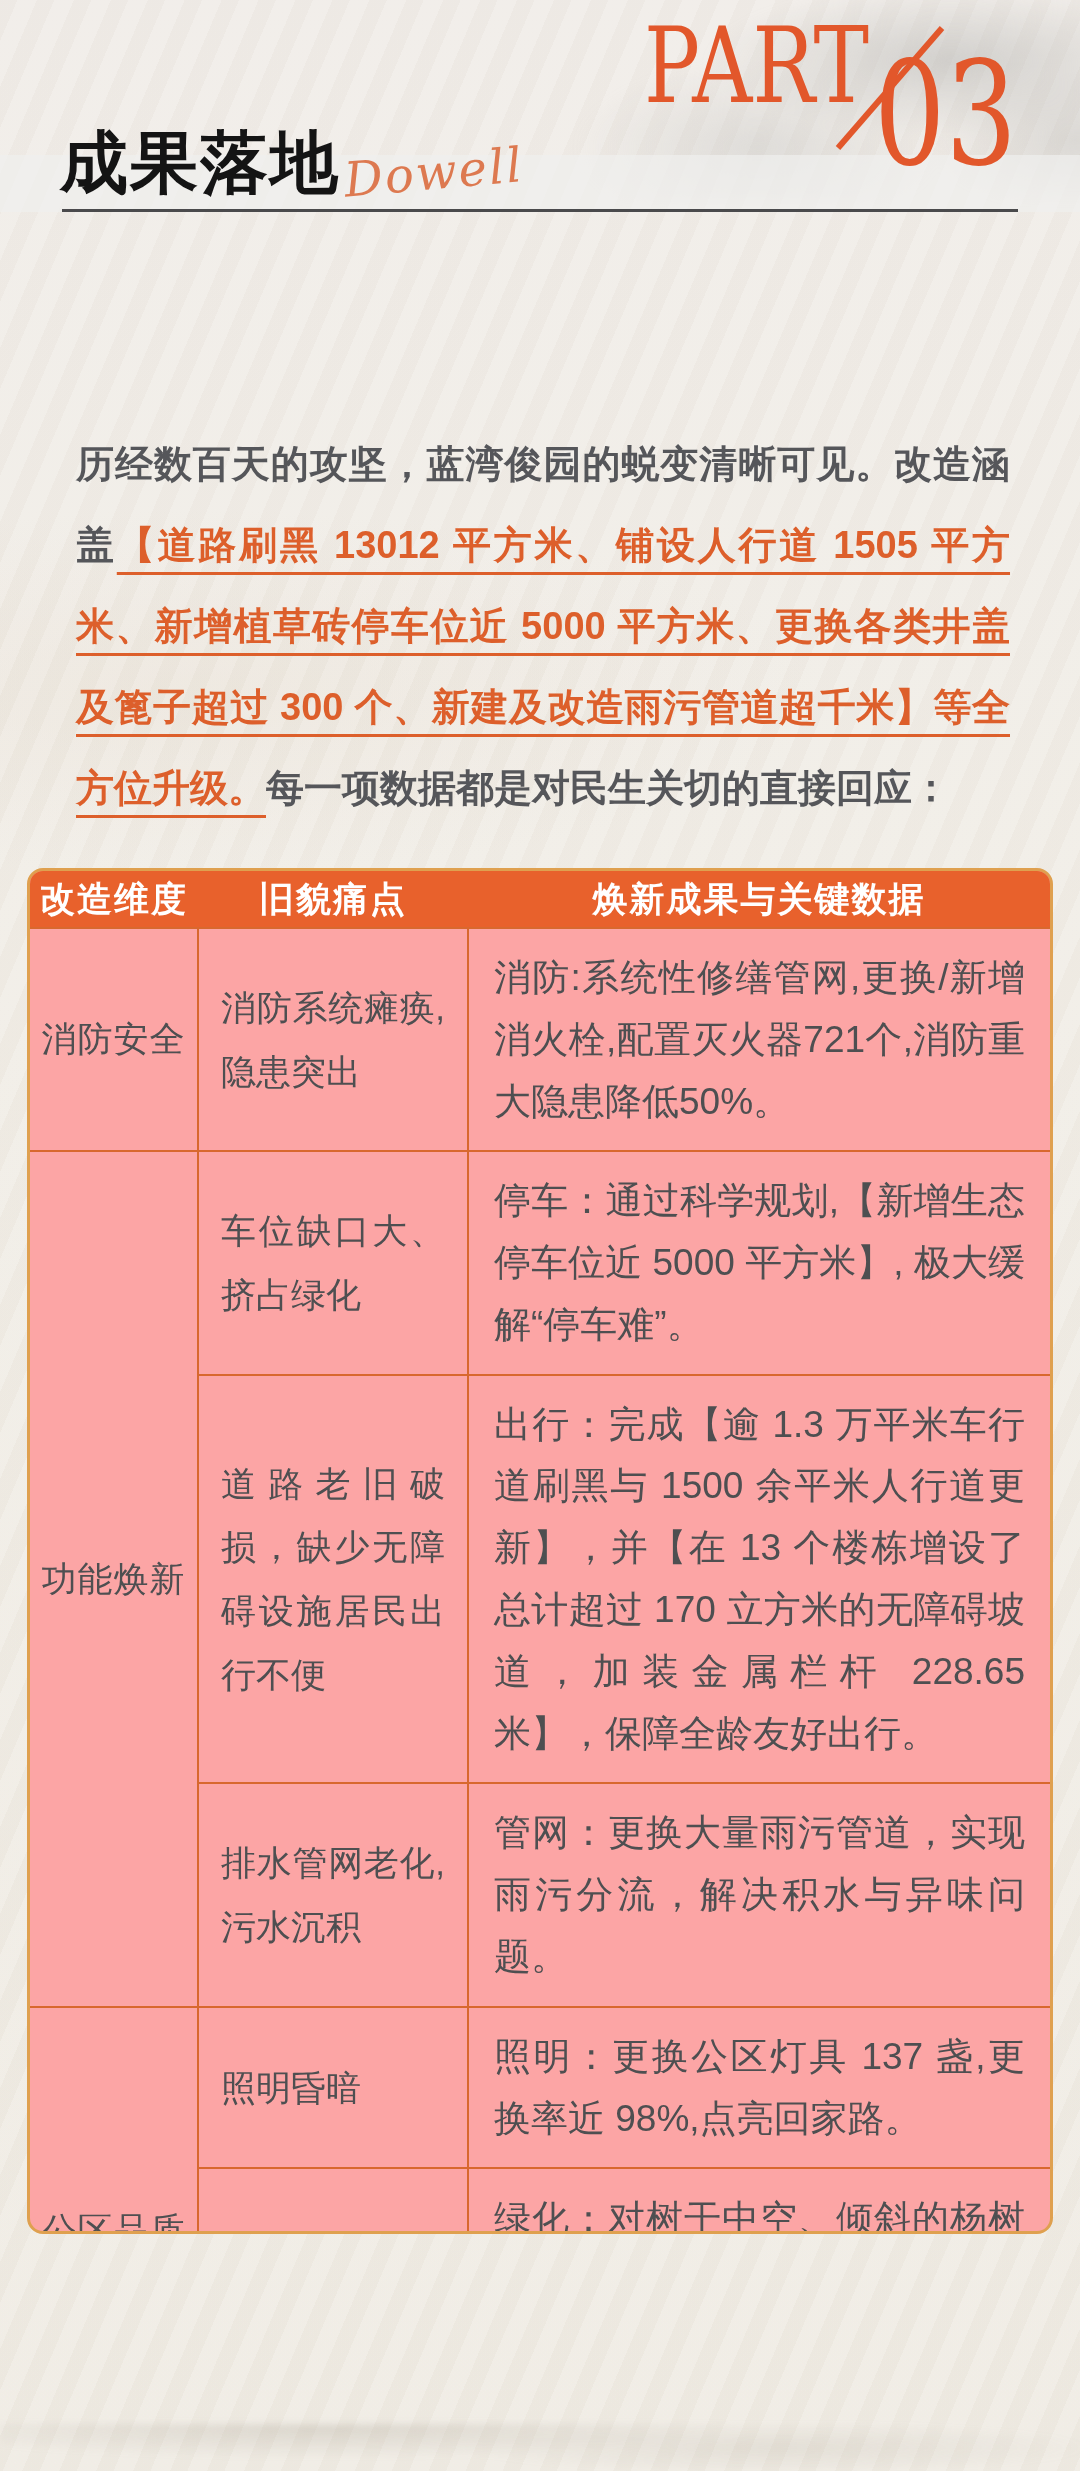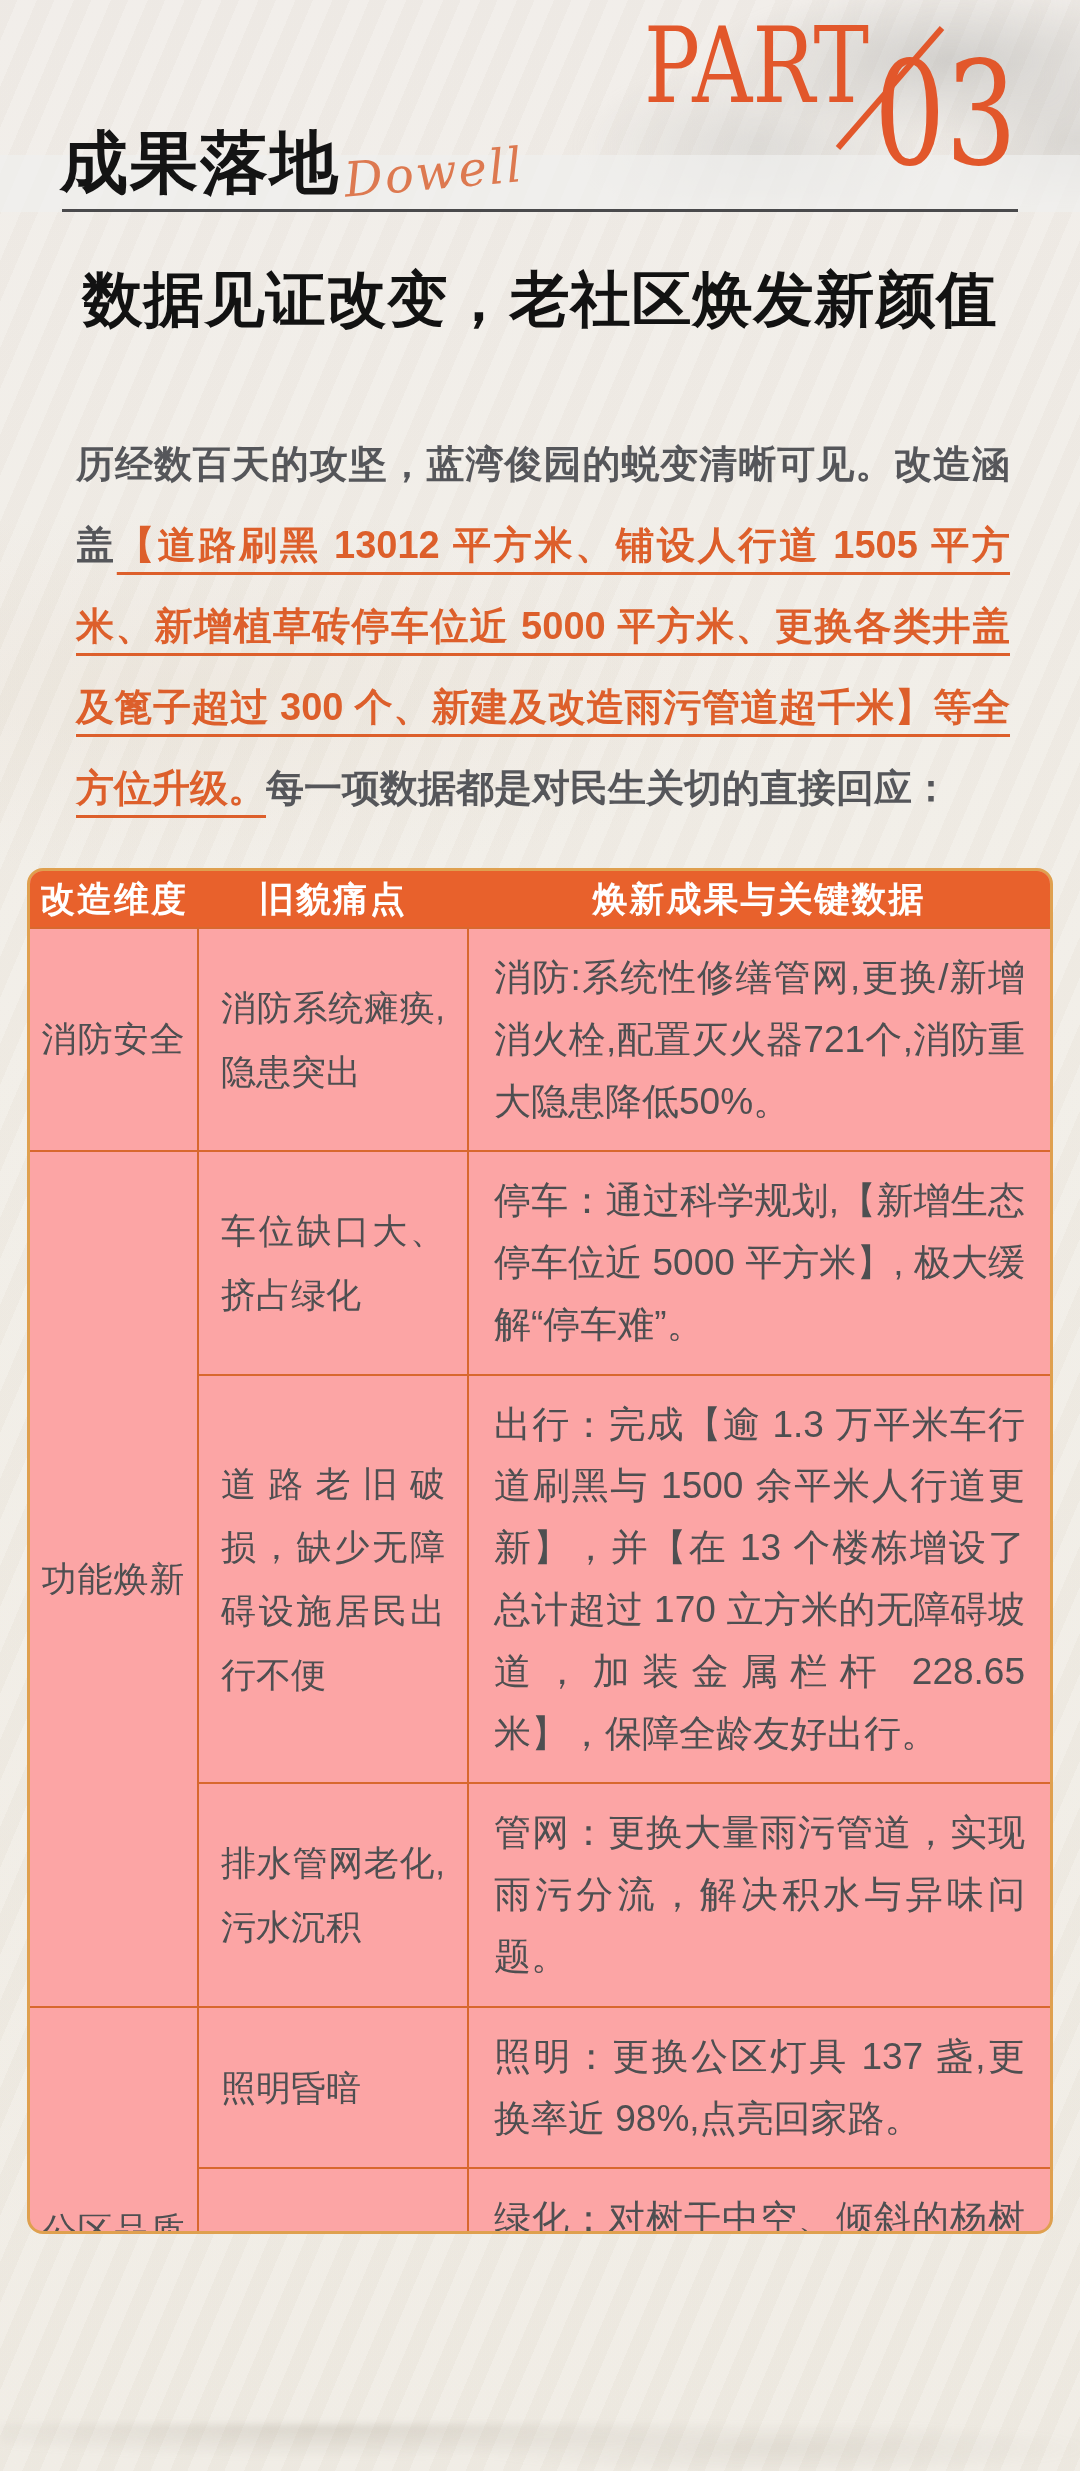--- a/index.html
+++ b/index.html
@@ -151,21 +151,20 @@
 
   <div class="part-word">PART</div>
   <svg class="part-slash" width="1080" height="260" viewBox="0 0 1080 260">
     <line x1="838" y1="148" x2="942" y2="28" stroke="#e2572b" stroke-width="6"></line>
   </svg>
   <div class="part-num">03</div>
 
   <div class="title">成果落地</div>
   <div class="title-script">Dowell</div>
   <div class="rule"></div>
-  <div class="subtitle">数据见证改变，老社区焕发新颜值</div>
 
   <div class="intro"><span class="intro-normal">历经数百天的攻坚，蓝湾俊园的蜕变清晰可见。改造涵盖</span><span class="intro-hl">【道路刷黑 13012 平方米、铺设人行道 1505 平方米、新增植草砖停车位近 5000 平方米、更换各类井盖及篦子超过 300 个、新建及改造雨污管道超千米】等全方位升级。</span><span class="intro-normal">每一项数据都是对民生关切的直接回应：</span></div>
 
   <div class="table-wrap">
     <table class="renov">
       <colgroup>
         <col style="width:168px">
         <col style="width:270px">
         <col>
       </colgroup>

